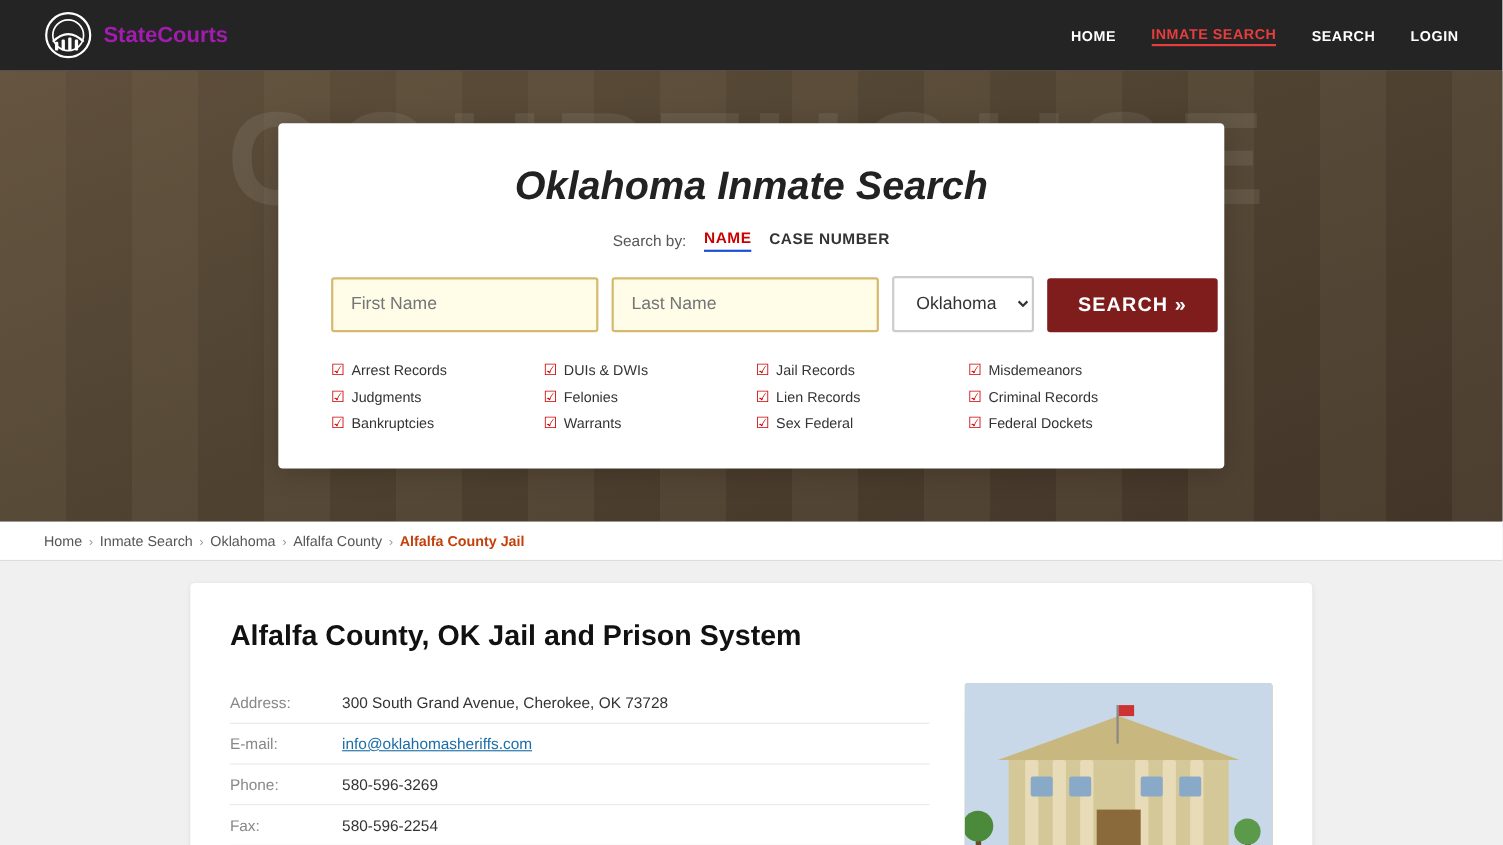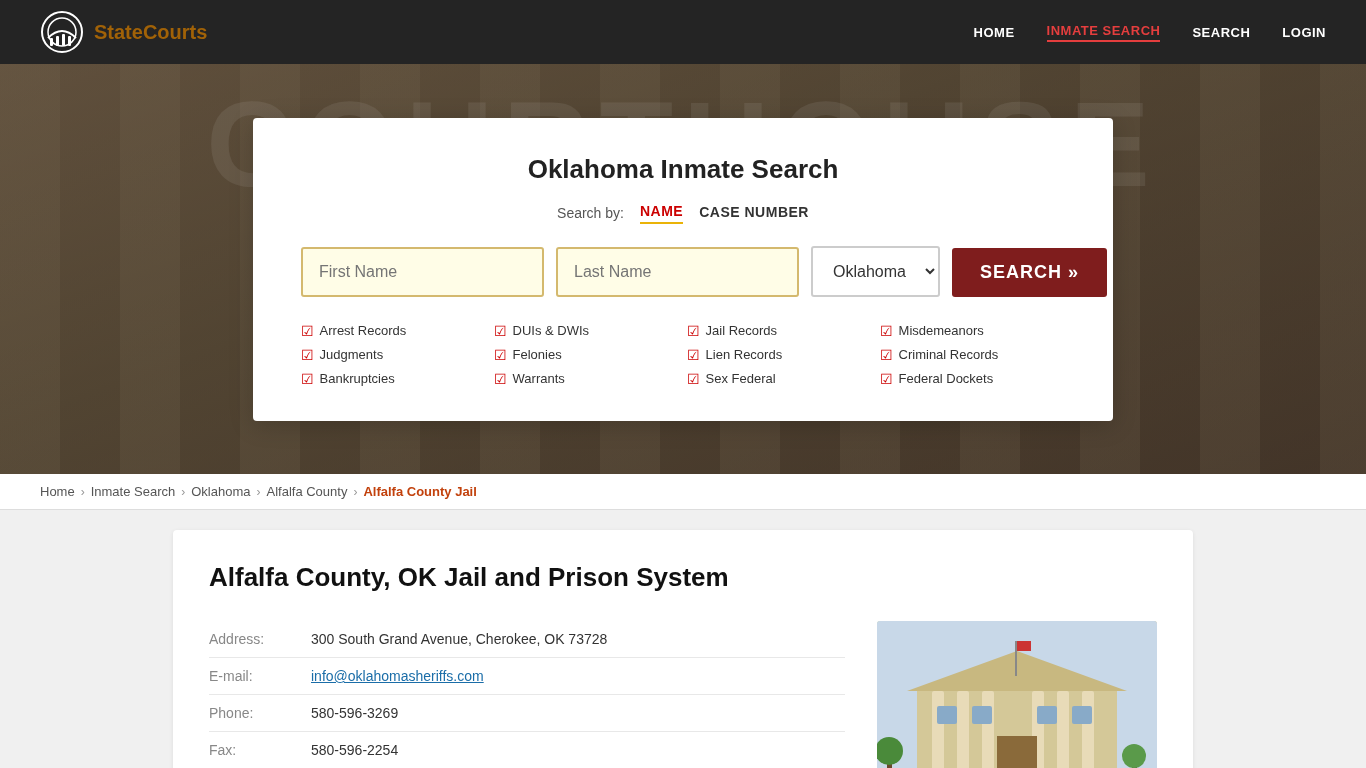--- a/index.html
+++ b/index.html
@@ -23,21 +23,21 @@
       color: #fff;
       text-decoration: none;
     }
     .logo-icon {
       width: 44px;
       height: 44px;
     }
     .logo-text {
       font-size: 20px;
       font-weight: bold;
-      color: #a16207;
+      color: #a21caf;
     }
     .nav-links {
       display: flex;
       gap: 32px;
       align-items: center;
     }
     .nav-link {
       color: #fff;
       font-size: 13px;
       font-weight: bold;
@@ -92,24 +92,25 @@
       z-index: 5;
       background: #fff;
       border-radius: 4px;
       padding: 36px 48px 32px;
       width: 860px;
       max-width: 95%;
       box-shadow: 0 4px 24px rgba(0,0,0,0.18);
     }
     .search-card-title {
       text-align: center;
-      font-size: 26px;
+      font-size: 36px;
       font-weight: bold;
       margin-bottom: 18px;
       color: #222;
+      font-style: italic;
     }
     .search-by-row {
       display: flex;
       align-items: center;
       justify-content: center;
       gap: 16px;
       margin-bottom: 22px;
     }
     .search-by-label {
       font-size: 14px;
@@ -118,21 +119,21 @@
     .search-tab {
       font-size: 14px;
       font-weight: bold;
       cursor: pointer;
       padding-bottom: 3px;
       color: #333;
       letter-spacing: 0.5px;
     }
     .search-tab.active {
       color: #cc0000;
-      border-bottom: 2px solid #eab308;
+      border-bottom: 2px solid #1d4ed8;
     }
     .search-inputs-row {
       display: flex;
       gap: 12px;
       margin-bottom: 24px;
       align-items: flex-end;
     }
     .search-input {
       flex: 1;
       padding: 14px 16px;

